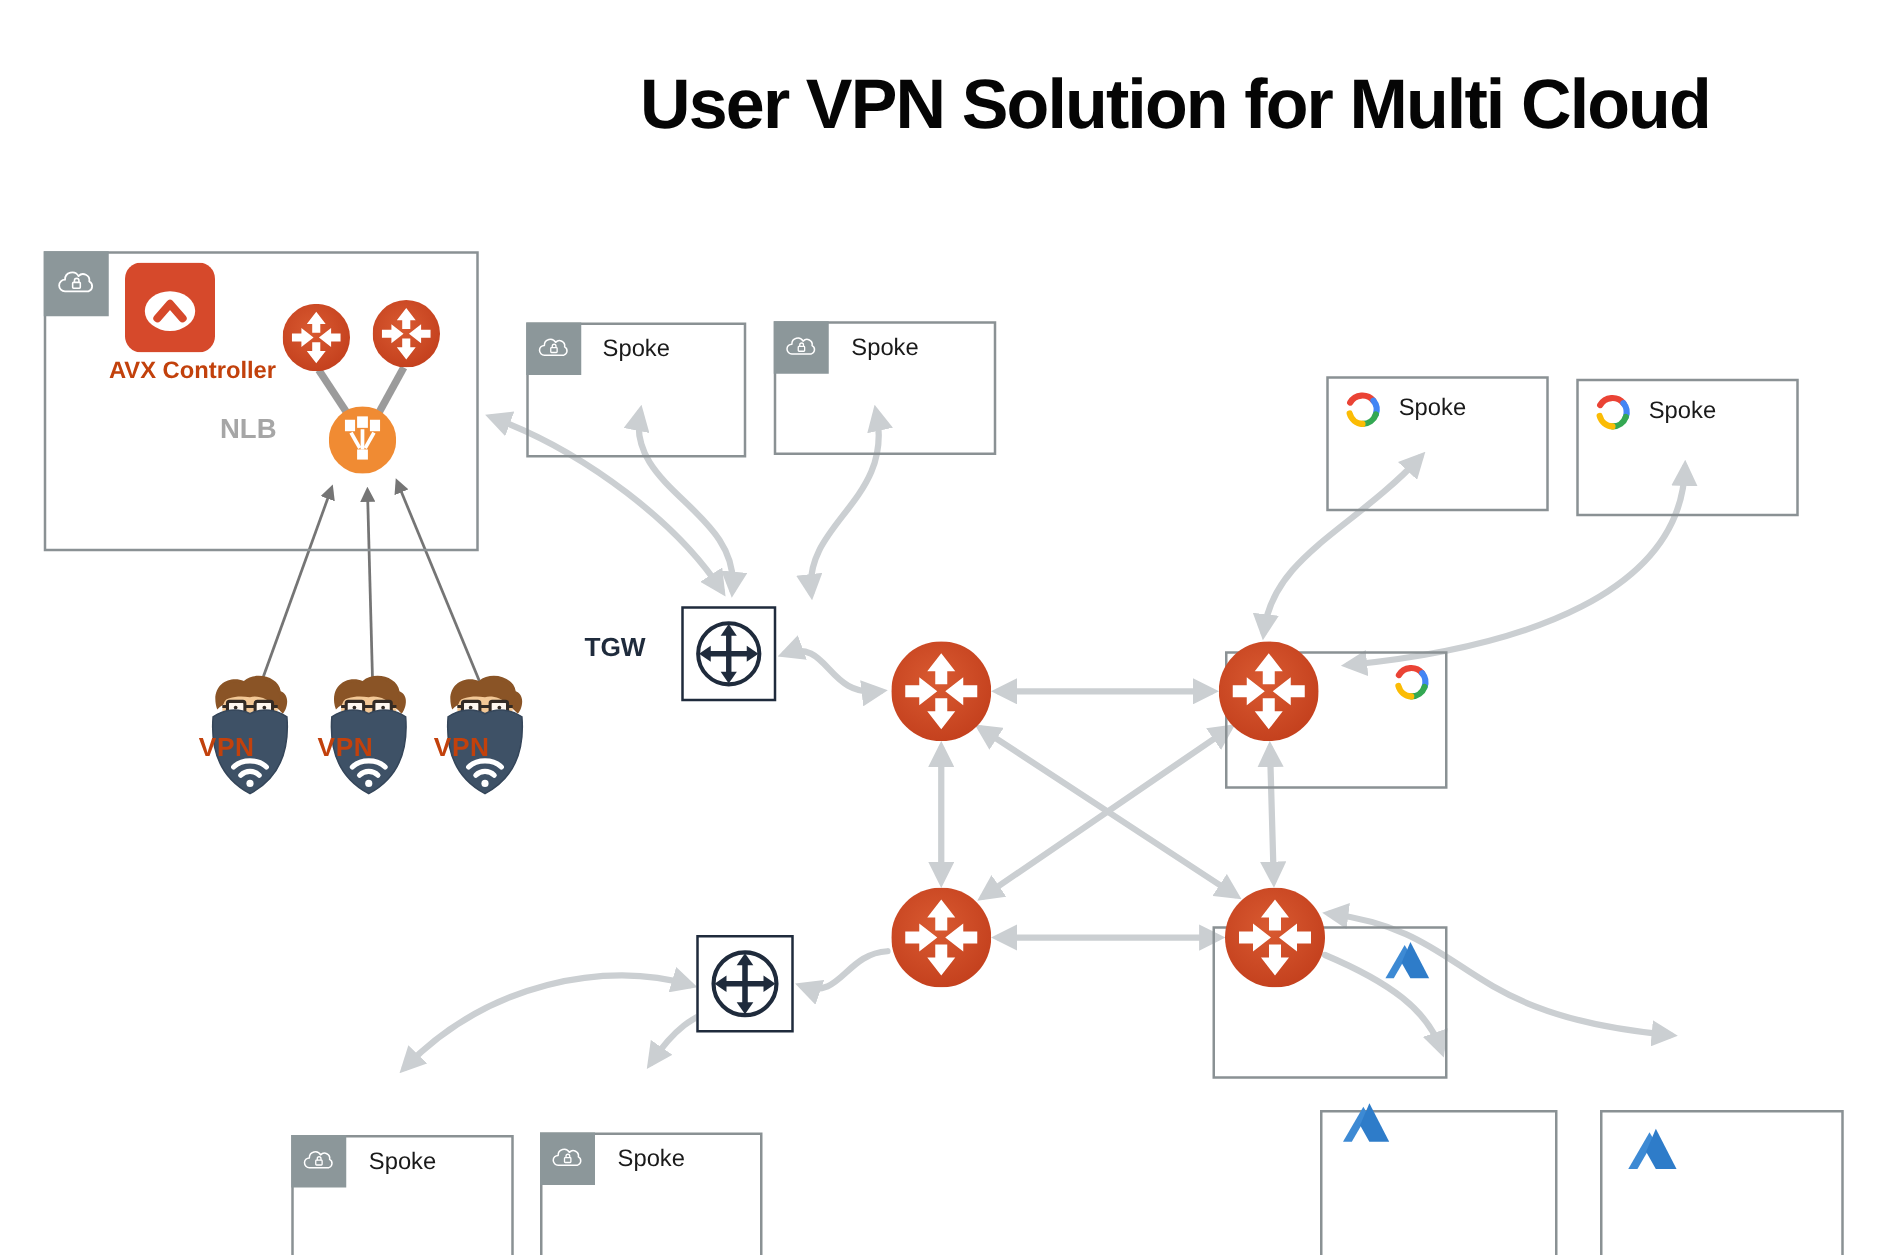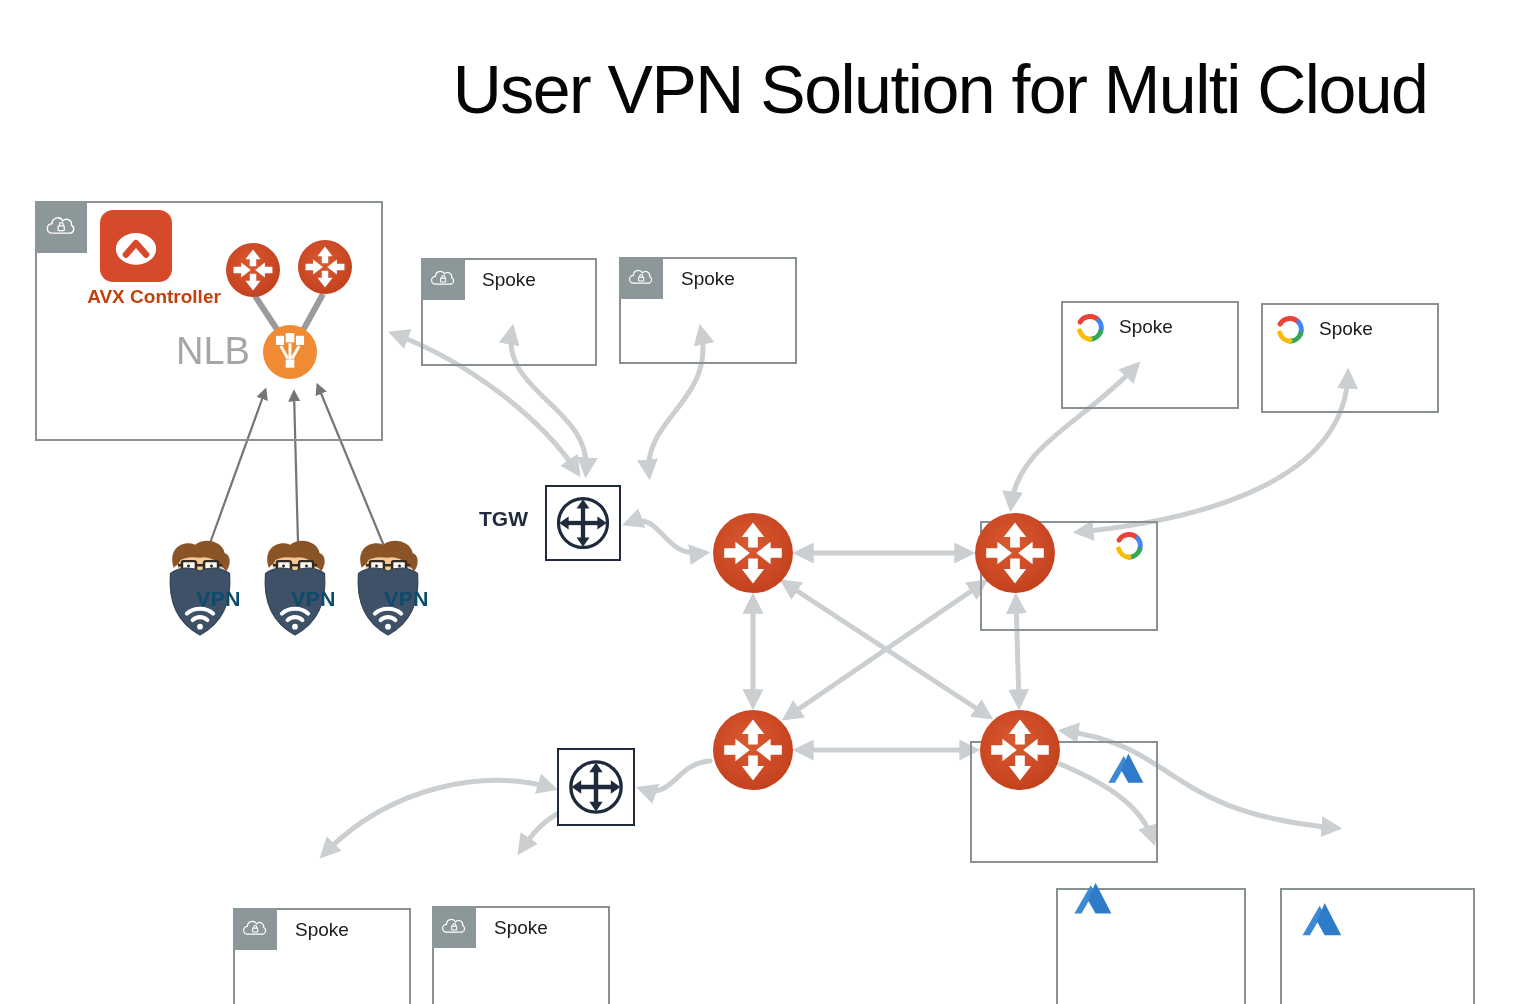--- a/index.html
+++ b/index.html
@@ -1,31 +1,31 @@
 <!DOCTYPE html>
 <html><head>
 <meta charset="utf-8">
 <style>
   html,body{margin:0;padding:0;background:#fff;}
   #canvas{position:relative;width:1520px;height:1004px;background:#fff;overflow:hidden;
           font-family:"Liberation Sans",sans-serif;}
   .abs{position:absolute;}
-  #page-title{left:440px;top:50px;width:1000px;text-align:center;font-size:68px;font-weight:400;
+  #page-title{left:440px;top:50px;width:1000px;text-align:center;font-size:56px;font-weight:700;
               letter-spacing:-1.5px;color:#050505;}
   .box{position:absolute;border:2px solid #8A9194;background:transparent;box-sizing:border-box;margin-top:43px;}
   .tab{position:absolute;left:-2px;top:-2px;background:#8C979A;display:flex;align-items:center;justify-content:center;}
   .tab-lg{width:52px;height:52px;}
   .tab-sm{width:44px;height:42px;}
   .spoke-label{position:absolute;left:0;right:0;top:9px;text-align:center;font-size:19px;color:#1a1a1a;}
   .gcp-label{position:absolute;left:56px;top:13px;font-size:19px;color:#1a1a1a;}
   #avx-label{left:84px;top:286px;width:140px;text-align:center;font-size:19px;font-weight:600;color:#c2410c;}
-  #nlb-label{left:176px;top:330px;width:72px;text-align:center;font-size:38px;font-weight:400;color:#A6A6A6;}
-  #tgw-label{left:456px;top:507px;width:72px;text-align:right;font-size:21px;font-weight:800;color:#1F2B3C;}
+  #nlb-label{left:176px;top:330px;width:72px;text-align:left;font-size:22px;font-weight:700;color:#A6A6A6;}
+  #tgw-label{left:456px;top:507px;width:72px;text-align:center;font-size:21px;font-weight:800;color:#1F2B3C;}
   .tgw-box{position:absolute;border:2px solid #1F2B3C;background:#fff;box-sizing:border-box;}
-  .vpn-label{position:absolute;left:0;right:0;top:56px;text-align:right;color:#0c4a6e;
+  .vpn-label{position:absolute;left:0;right:0;top:56px;text-align:left;color:#c2410c;
              font-size:21px;font-weight:800;letter-spacing:.5px;}
   svg{display:block;}
   #wires{position:absolute;left:0;top:0;pointer-events:none;}
 </style>
 </head>
 <body>
 
 <div id="canvas">
 
   <svg width="0" height="0" style="position:absolute" aria-hidden="true">

